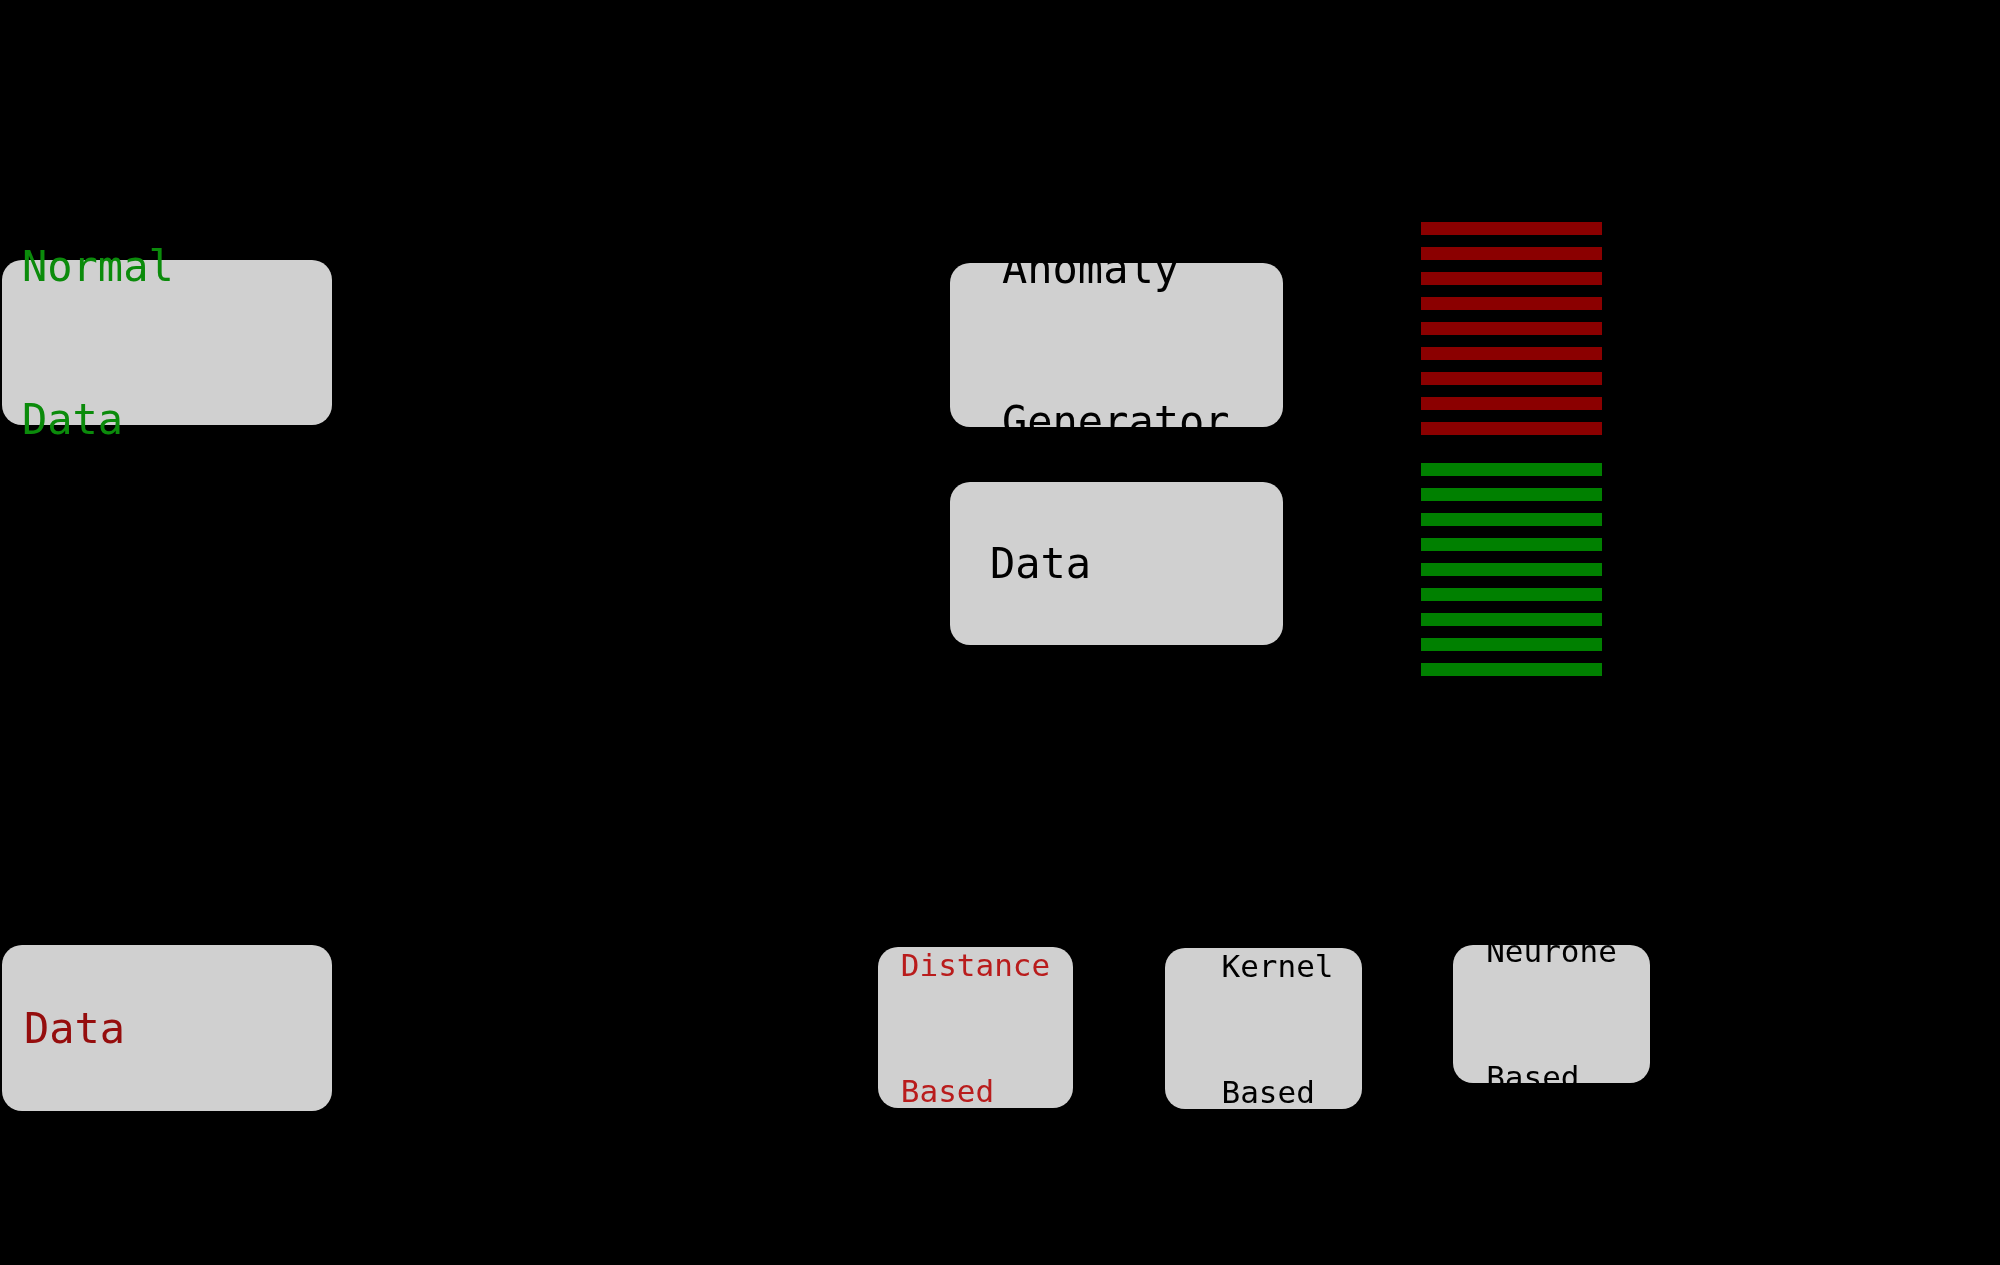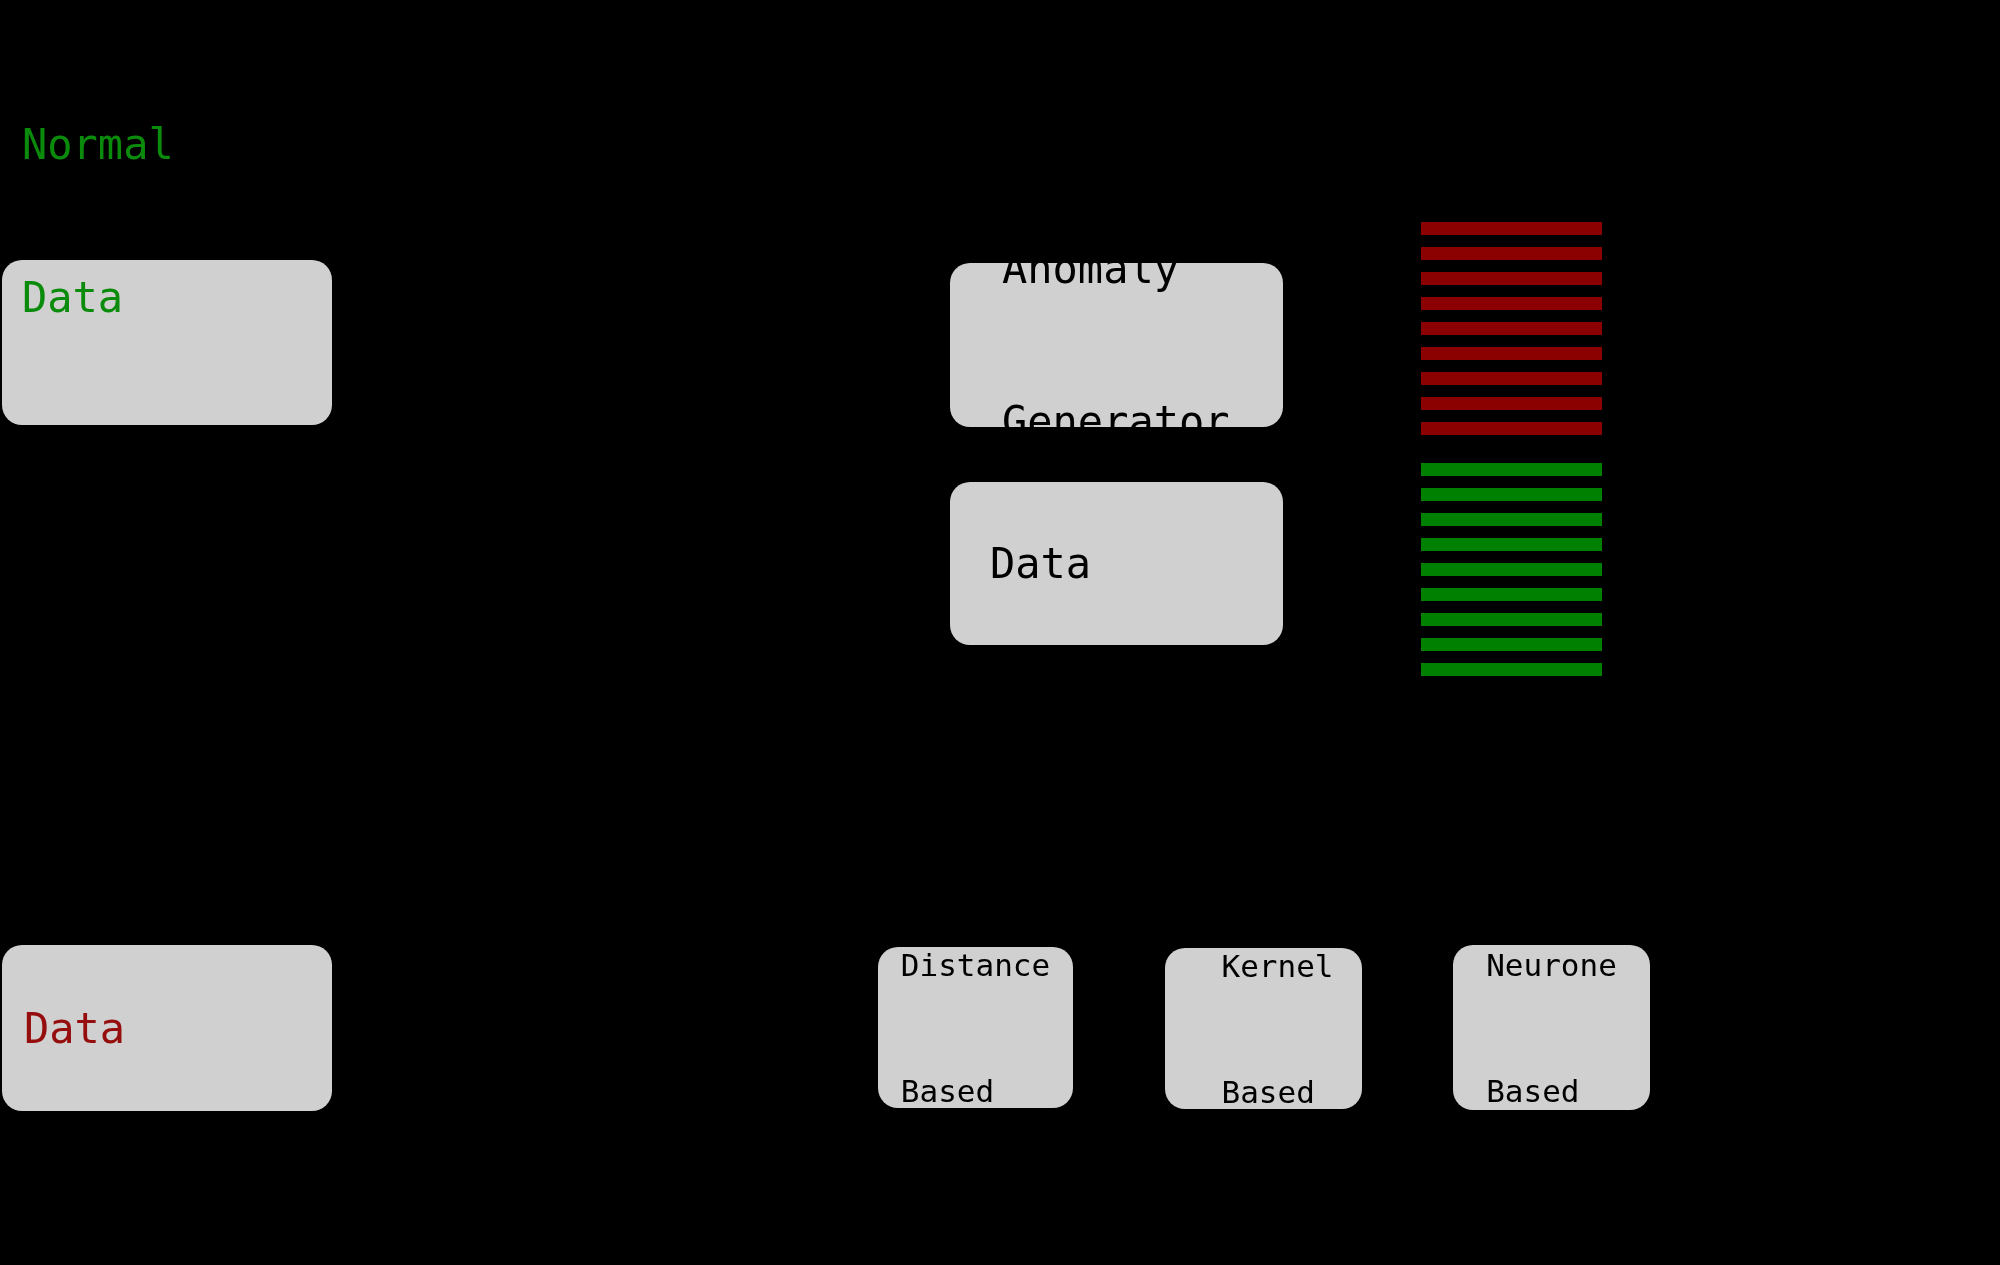--- a/index.html
+++ b/index.html
@@ -24,27 +24,27 @@
     box-sizing: border-box;
     color: #000000;
   }
   .box .lines {
     white-space: pre;
     text-align: left;
   }
   .big   { font-size: 42px; line-height: 51px; }
   .small { font-size: 31px; line-height: 42px; }
 
-  #node-normal            { left: 2px;    top: 260px; width: 330px; height: 165px; padding-left: 20px; align-items: flex-end; }
+  #node-normal            { left: 2px;    top: 260px; width: 330px; height: 165px; padding-left: 20px; }
   #node-abnormal          { left: 2px;    top: 945px; width: 330px; height: 166px; padding-left: 22px; }
   #node-anomaly-generator { left: 950px;  top: 263px; width: 333px; height: 164px; padding-left: 52px; }
   #node-data-augmenter    { left: 950px;  top: 482px; width: 333px; height: 163px; padding-left: 40px; }
   #node-distance          { left: 878px;  top: 947px; width: 195px; height: 161px; justify-content: center; }
   #node-kernel            { left: 1165px; top: 948px; width: 197px; height: 161px; justify-content: center; padding-left: 28px; }
-  #node-neurone           { left: 1453px; top: 945px; width: 197px; height: 165px; justify-content: center; }
+  #node-neurone           { left: 1453px; top: 945px; width: 197px; height: 138px; justify-content: center; }
 
   .stack {
     position: absolute;
     left: 1421px;
     width: 181px;
     height: 213px;
     display: flex;
     flex-direction: column;
     justify-content: space-between;
   }
@@ -103,21 +103,21 @@
       <div class="stripe" style="background: rgb(0, 128, 0);"></div>
       <div class="stripe" style="background: rgb(0, 128, 0);"></div>
       <div class="stripe" style="background: rgb(0, 128, 0);"></div>
       <div class="stripe" style="background: rgb(0, 128, 0);"></div>
       <div class="stripe" style="background: rgb(0, 128, 0);"></div>
       <div class="stripe" style="background: rgb(0, 128, 0);"></div>
       <div class="stripe" style="background: rgb(0, 128, 0);"></div>
       <div class="stripe" style="background: rgb(0, 128, 0);"></div>
     </div>
 
-  <div class="box small" id="node-distance" style="color: #000000;">
+  <div class="box small" id="node-distance" style="color: #b91c1c;">
     <div class="lines">
       <div>Distance</div>
       <div>Based</div>
     </div>
   </div>
 
   <div class="box small" id="node-kernel" style="color: rgb(0, 0, 0);">
     <div class="lines">
       <div>Kernel</div>
       <div>Based</div>

